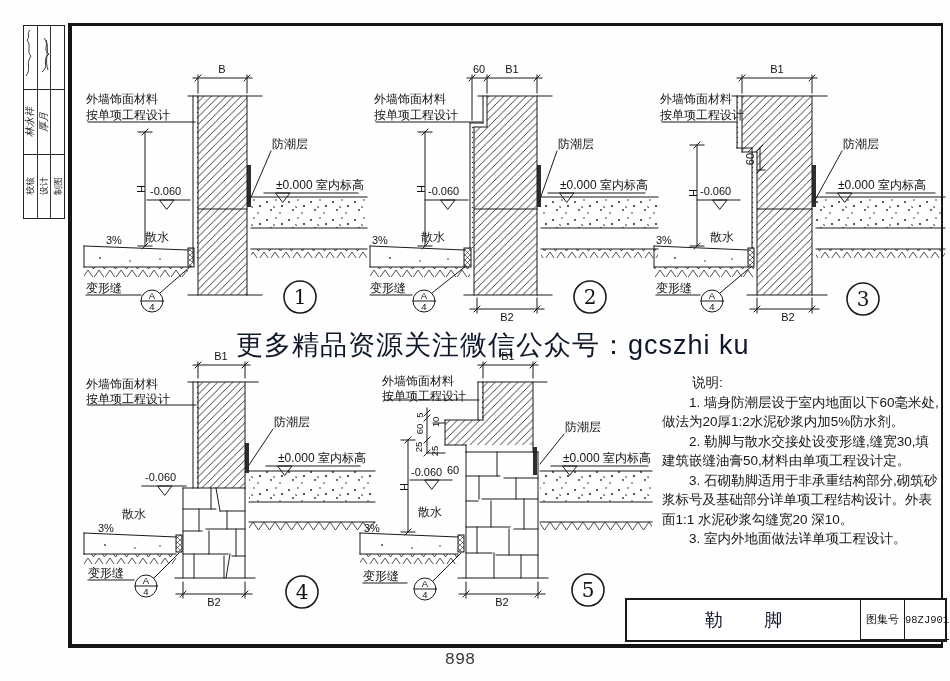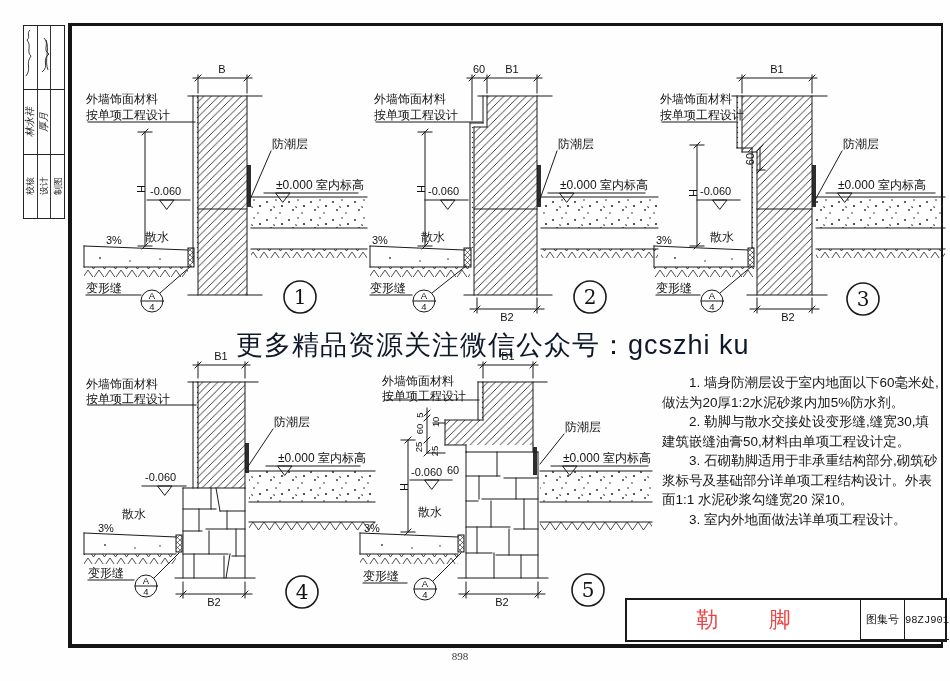--- a/index.html
+++ b/index.html
@@ -24,30 +24,30 @@
   
   .notes{position:absolute;left:662px;top:373px;width:280px;font-size:13.5px;
          line-height:19.5px;color:#161616;}
   .notes .nt{padding-left:30px;}
   .notes p{margin:0;text-indent:27px;}
   
   .tblock{position:absolute;left:625px;top:598px;width:318px;height:40px;
           border:2px solid #1a1a1a;display:flex;background:#fff;}
   .tb-title-cell{flex:1;display:flex;align-items:center;justify-content:center;
                  border-right:1.5px solid #1a1a1a;}
-  .tb-title{font-size:22px;letter-spacing:2.3em;padding-left:2.3em;color:#ef4444;}
+  .tb-title{font-size:18px;letter-spacing:2.3em;padding-left:2.3em;color:#0f172a;}
   .tb-grid{width:84px;display:flex;flex-direction:row;}
   .tb-row{flex:1;display:flex;border-bottom:1.5px solid #1a1a1a;}
   .tb-row:last-child{border-bottom:none;}
   .tb-lab{width:43px;border-right:1.5px solid #1a1a1a;display:flex;align-items:center;
           justify-content:center;font-size:11px;}
   .tb-val{flex:1;display:flex;align-items:center;justify-content:center;font-size:10.5px;font-family:Liberation Mono, monospace;}
   
   .folio{position:absolute;left:430px;top:650px;width:60px;text-align:center;
-         font-family:Liberation Serif, serif;font-size:11px;color:#3a3a3a;}
+         font-family:Liberation Mono, monospace;font-size:17px;color:#3a3a3a;}
   
   svg{position:absolute;overflow:visible;}
   svg text{font-family:"Liberation Sans",sans-serif;fill:#131313;}
   .t12{font-size:12px;} .t11{font-size:11px;} .t9{font-size:9.5px;}
   .num{font-size:20px;font-family:"DejaVu Serif",serif;}
   g.lines{fill:none;stroke:#1b1b1b;stroke-width:1;stroke-linecap:square;}
   g.fills{stroke:none;}
   g.dots{fill:#333;stroke:none;}
 </style>
 </head>
@@ -369,20 +369,21 @@
     <text class="t12" x="363" y="580">变形缝</text>
     <text class="t9" x="425" y="587" text-anchor="middle">A</text>
     <text class="t9" x="425" y="598" text-anchor="middle">4</text>
     <text class="t11" x="502" y="606" text-anchor="middle">B2</text>
     <text class="num" x="588" y="597" text-anchor="middle">5</text>
   </svg>
 
   <div class="watermark" style="color:#0f172a">更多精品资源关注微信公众号：gcszhi ku</div>
 
   <div class="notes">
+    <div class="nt">说明:</div>
     <p>1. 墙身防潮层设于室内地面以下60毫米处,做法为20厚1:2水泥砂浆内加5%防水剂。</p>
     <p>2. 勒脚与散水交接处设变形缝,缝宽30,填建筑嵌缝油膏50,材料由单项工程设计定。</p>
     <p>3. 石砌勒脚适用于非承重结构部分,砌筑砂浆标号及基础部分详单项工程结构设计。外表面1:1 水泥砂浆勾缝宽20 深10。</p>
     <p>3. 室内外地面做法详单项工程设计。</p>
   </div>
 
   <div class="tblock">
     <div class="tb-title-cell">
       <span class="tb-title">勒脚</span>
     </div>

